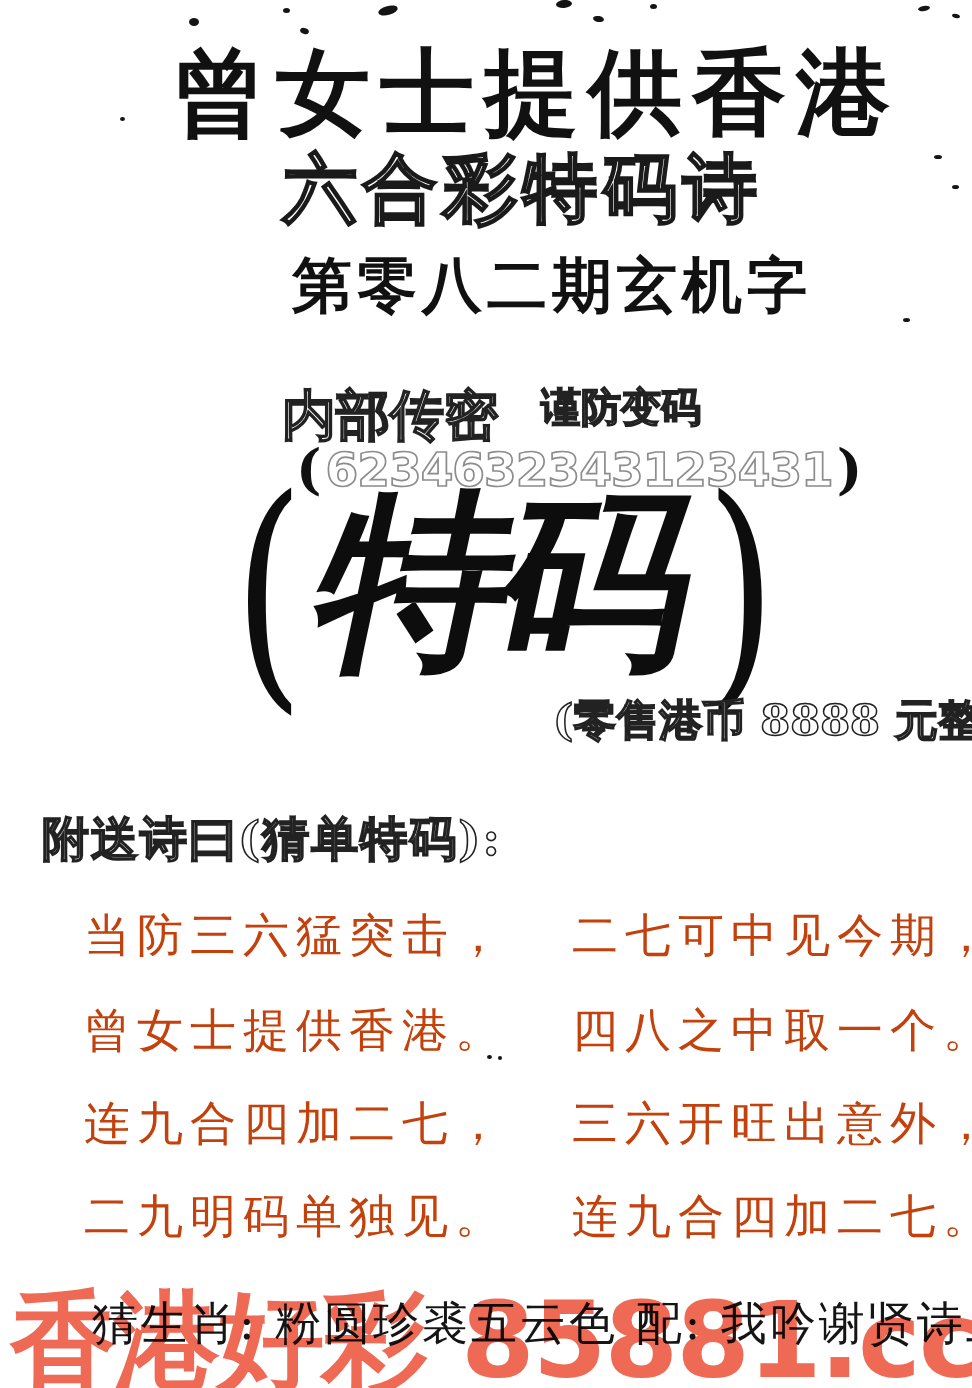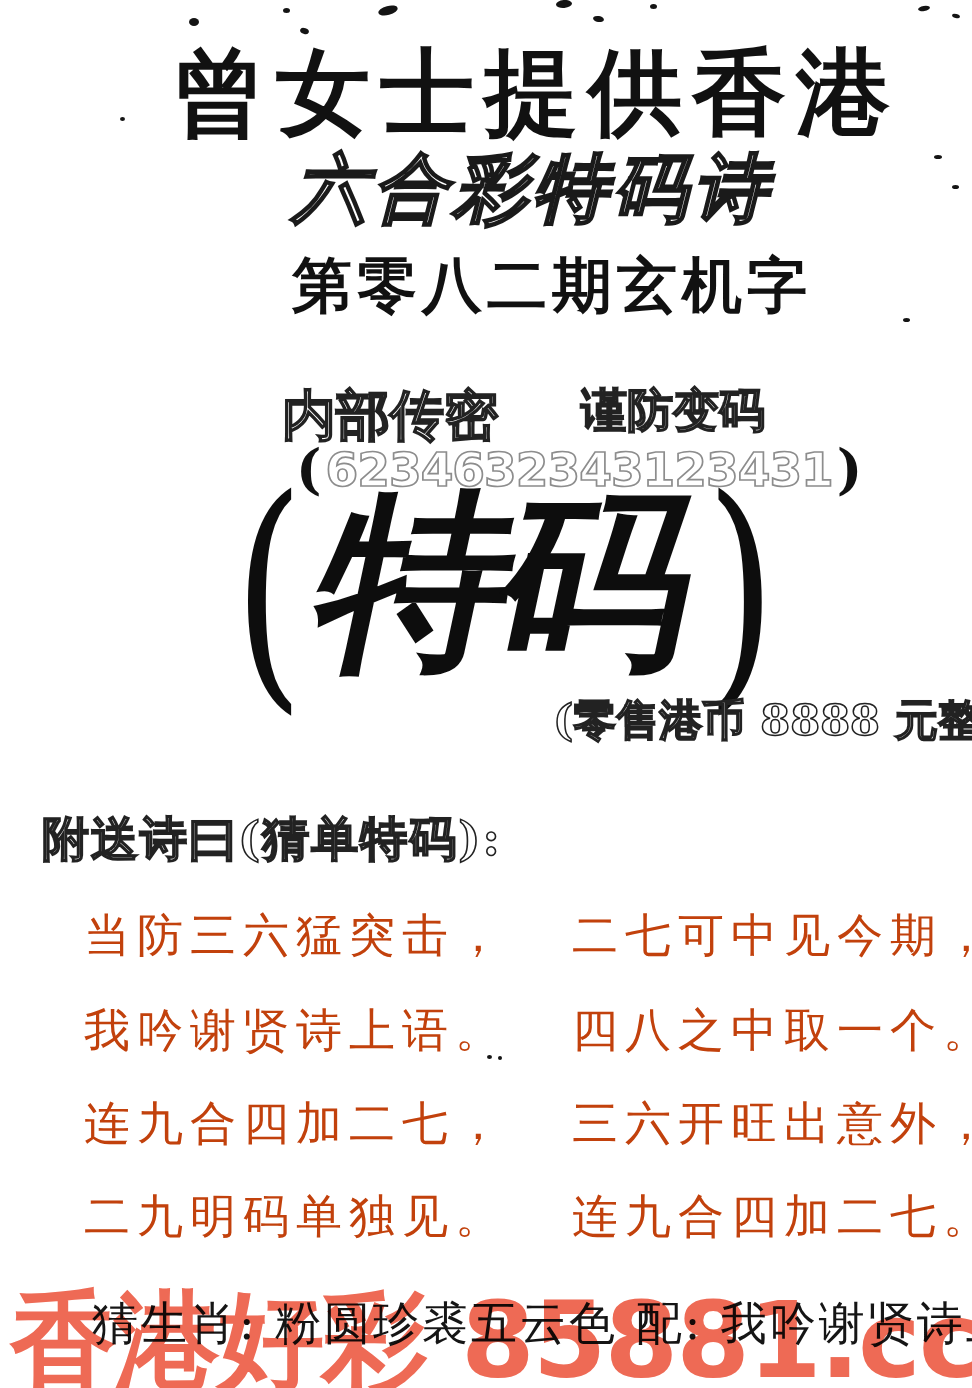--- a/index.html
+++ b/index.html
@@ -23,29 +23,29 @@
     letter-spacing: 10px;
   }
   
   .outline {
     color: #ffffff;
     -webkit-text-stroke: 2.2px #1a1a1a;
     text-shadow: 0 0 1px #555;
     font-weight: 700;
   }
   .title2 {
-    top: 140px; left: 293px;
-    font-size: 74px; letter-spacing: 6px; font-style: italic;
+    top: 140px; left: 283px;
+    font-size: 74px; letter-spacing: 6px;
   }
   .title3 {
     top: 246px; left: 268px;
     font-size: 60px; font-weight: 700; letter-spacing: 5px; margin-left: 24px;
   }
   .secret-left  { top: 380px; left: 282px; font-size: 54px; -webkit-text-stroke: 1.6px #222; }
-  .secret-right { top: 380px; left: 581px; font-size: 46px; -webkit-text-stroke: 1.6px #222; }
+  .secret-right { top: 380px; left: 541px; font-size: 40px; -webkit-text-stroke: 1.6px #222; }
 
   
   .code-row {
     top: 437px; left: 292px;
     font-size: 50px;
     display: flex; align-items: center;
   }
   .code-row .paren {
     font-family: "DejaVu Serif", serif;
     font-size: 54px; font-weight: 700; color: #111;
@@ -157,21 +157,21 @@
     <span class="big-paren">(</span>
     <span class="big-chars">特码</span>
     <span class="big-paren">)</span>
   </div>
 
   <div class="abs price outline">(零售港币 8888 元整)</div>
 
   <div class="abs poem-heading outline">附送诗曰(猜单特码):</div>
 
   <div class="abs poem-line pl-l row1">当防三六猛突击，</div>
-  <div class="abs poem-line pl-l row2">我吟谢贤诗上语。</div>
+  <div class="abs poem-line pl-l row2">曾女士提供香港。</div>
   <div class="abs poem-line pl-l row3">连九合四加二七，</div>
   <div class="abs poem-line pl-l row4">二九明码单独见。</div>
 
   <div class="abs poem-line pl-r row1">二七可中见今期，</div>
   <div class="abs poem-line pl-r row2">四八之中取一个。</div>
   <div class="abs poem-line pl-r row3">三六开旺出意外，</div>
   <div class="abs poem-line pl-r row4">连九合四加二七。</div>
 
   <div class="abs bottom-black">猜生肖: 粉圆珍裘五云色 配: 我吟谢贤诗上语</div>
 

